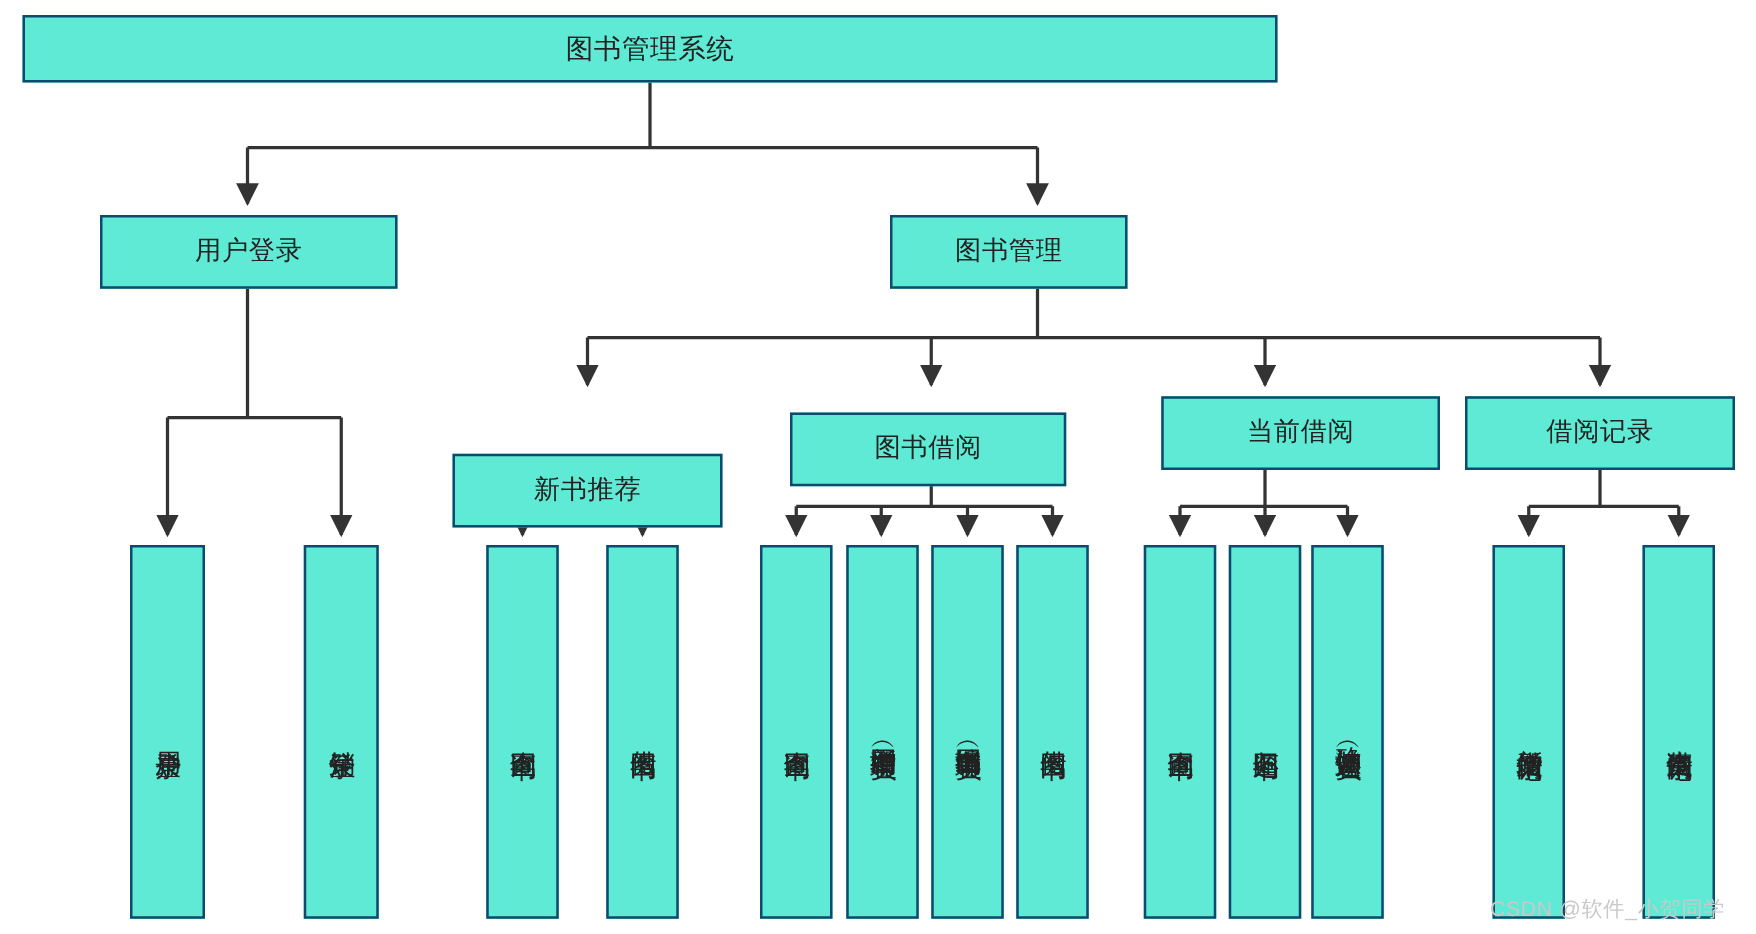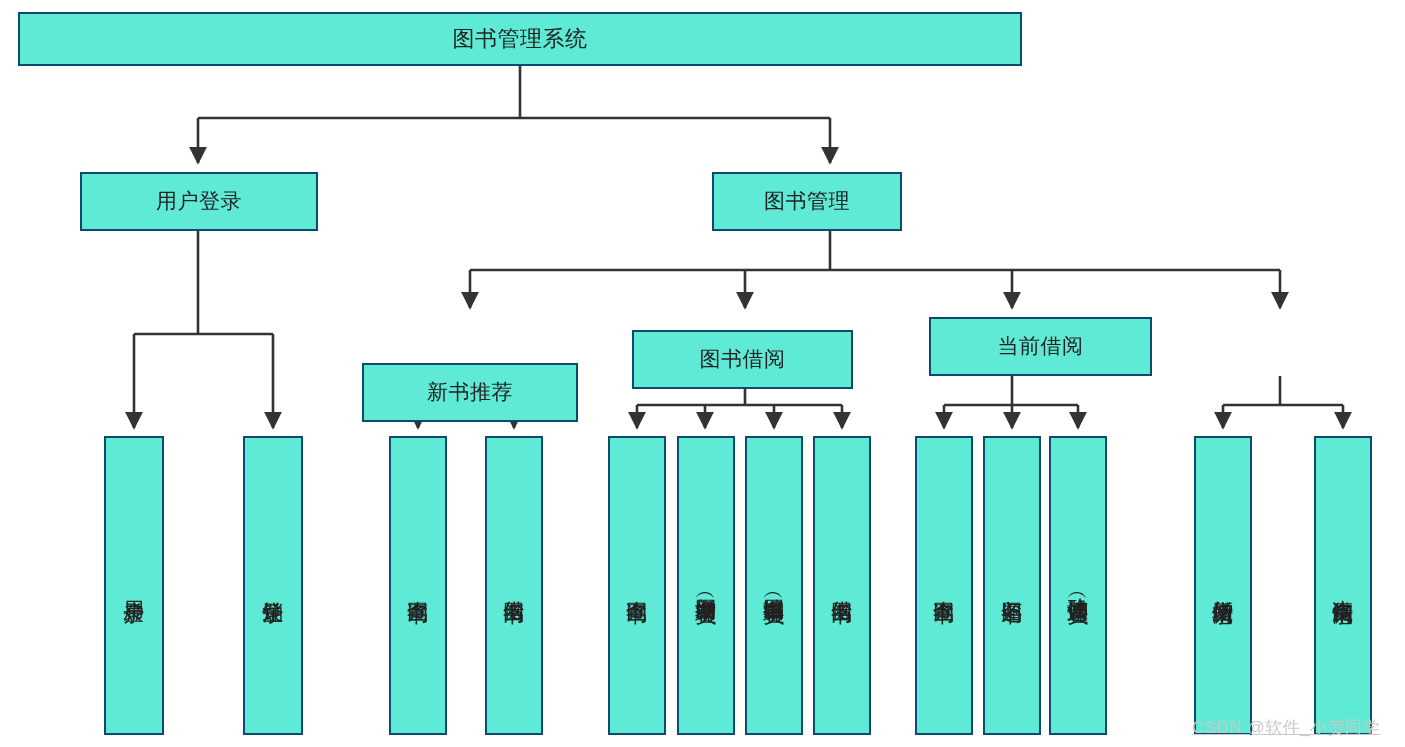--- a/index.html
+++ b/index.html
@@ -65,21 +65,20 @@
     letter-spacing: 1px;
     max-height: 100%;
   }
   .watermark {
     position: absolute;
     color: #c9c9c9;
     font-size: 17px;
     white-space: nowrap;
     z-index: 3;
     letter-spacing: 0.5px;
-    text-decoration: underline;
   }
 </style>
 </head>
 <body>
 
 <div id="canvas">
 
   <svg id="edges" viewBox="0 0 1405 747" width="1405" height="747" aria-hidden="true">
     <defs>
       <marker id="arrow" viewBox="0 0 10 10" refX="9" refY="5" markerWidth="7" markerHeight="7" orient="auto-start-reverse">
@@ -143,20 +142,23 @@
 
   <div class="node horiz" style="left:362px; top:317px; width:216px; height:59px;margin-top:46px;">
     <span class="label">新书推荐</span>
   </div>
   <div class="node horiz" style="left:632px; top:330px; width:221px; height:59px;">
     <span class="label">图书借阅</span>
   </div>
   <div class="node horiz" style="left:901px; top:317px; width:223px; height:59px;margin-left:28px;">
     <span class="label">当前借阅</span>
   </div>
+  <div class="node horiz" style="left:1172px; top:317px; width:216px; height:59px;">
+    <span class="label">借阅记录</span>
+  </div>
 
   <div class="node vert" style="left:104px; top:436px; width:60px; height:299px;">
     <span class="label">用户登录</span>
   </div>
   <div class="node vert" style="left:243px; top:436px; width:60px; height:299px;">
     <span class="label">注销登录</span>
   </div>
 
   <div class="node vert" style="left:389px; top:436px; width:58px; height:299px;">
     <span class="label">查询图书</span>

